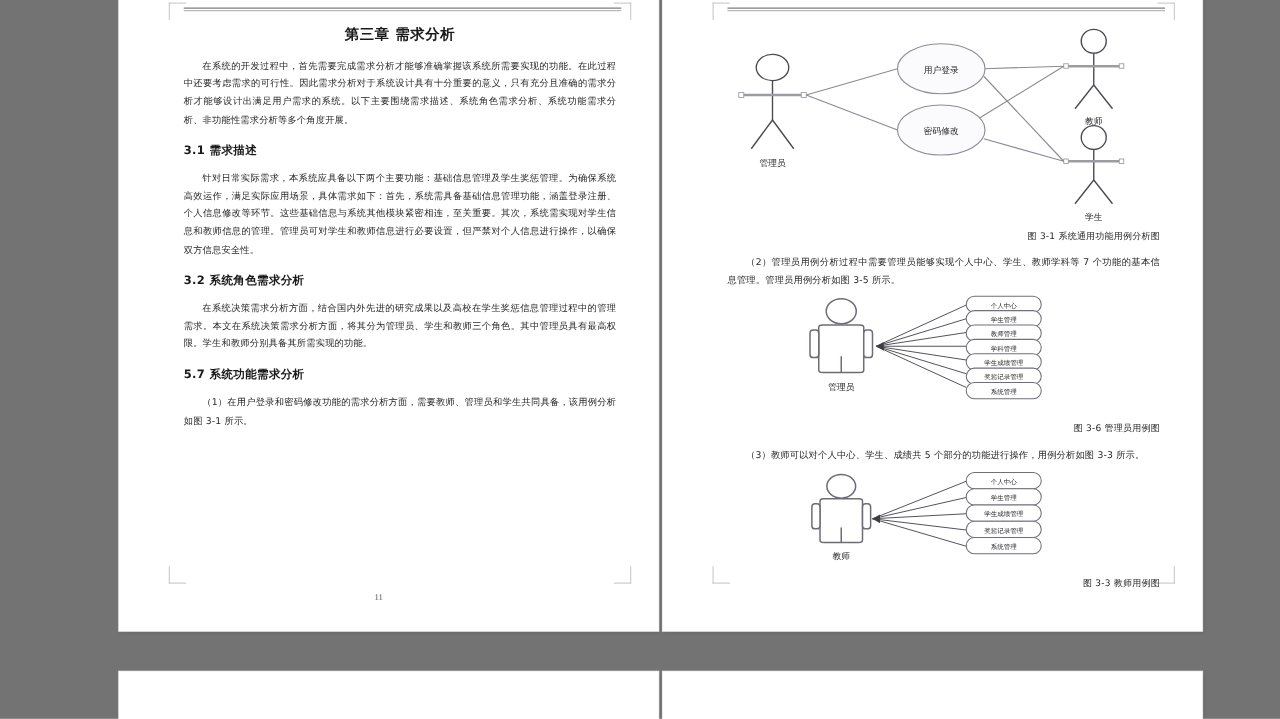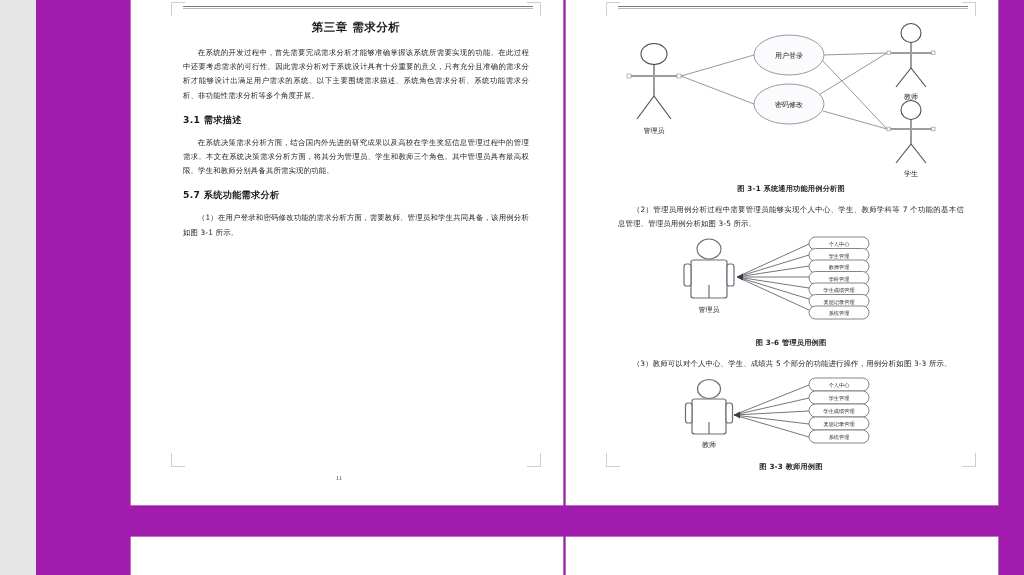--- a/index.html
+++ b/index.html
@@ -8,22 +8,21 @@
     background: #e6e6e6;
     width: 1024px;
     height: 575px;
     overflow: hidden;
     font-family: "DejaVu Sans", "Liberation Sans", sans-serif;
   }
 
   #viewer {
     position: absolute;
     inset: 0;
-    background: #a21caf;
-    margin-left: 36px;
+    background: #737373;
   }
 
   .page {
     position: absolute;
     background: #ffffff;
     box-shadow: 0 0 0 0.5px #d2d2d2, 1px 1px 3px rgba(0,0,0,0.10);
     overflow: hidden;
   }
 
   
@@ -97,23 +96,23 @@
     bottom: 23px;
     left: 0;
     right: 16px;
     text-align: center;
     font-size: 7px;
     color: #555;
     font-family: "Liberation Serif", serif;
   }
 
   .caption {
-    text-align: center;
+    text-align: right;
     font-size: 7.2px;
-    font-weight: bold;
+    font-weight: normal;
     color: #1f1f1f;
     margin: 3px 0 9px 0;
     letter-spacing: 0.2px;
   }
 
   .figure { margin: 2px 0 0 0; }
 
   svg { display: block; margin: 0 auto; }
 
   .uml-line   { stroke: #8a8a95; stroke-width: 0.9; fill: none; }
@@ -143,21 +142,23 @@
     <div class="crop tr" style="right:22px; top:22px;"></div>
     <div class="crop bl" style="left:40px; bottom:38px;"></div>
     <div class="crop br" style="right:22px; bottom:38px;"></div>
 
     <div class="content">
       <div class="chapter-title">第三章  需求分析</div>
 
       <p class="body">在系统的开发过程中，首先需要完成需求分析才能够准确掌握该系统所需要实现的功能。在此过程中还要考虑需求的可行性。因此需求分析对于系统设计具有十分重要的意义，只有充分且准确的需求分析才能够设计出满足用户需求的系统。以下主要围绕需求描述、系统角色需求分析、系统功能需求分析、非功能性需求分析等多个角度开展。</p>
 
       <h3 class="sec">3.1  需求描述</h3>
-
+      <p class="body">针对日常实际需求，本系统应具备以下两个主要功能：基础信息管理及学生奖惩管理。为确保系统高效运作，满足实际应用场景，具体需求如下：首先，系统需具备基础信息管理功能，涵盖登录注册、个人信息修改等环节。这些基础信息与系统其他模块紧密相连，至关重要。其次，系统需实现对学生信息和教师信息的管理。管理员可对学生和教师信息进行必要设置，但严禁对个人信息进行操作，以确保双方信息安全性。</p>
+
+      <h3 class="sec">3.2  系统角色需求分析</h3>
       <p class="body">在系统决策需求分析方面，结合国内外先进的研究成果以及高校在学生奖惩信息管理过程中的管理需求。本文在系统决策需求分析方面，将其分为管理员、学生和教师三个角色。其中管理员具有最高权限。学生和教师分别具备其所需实现的功能。</p>
 
       <h3 class="sec">5.7  系统功能需求分析</h3>
       <p class="body">（1）在用户登录和密码修改功能的需求分析方面，需要教师、管理员和学生共同具备，该用例分析如图 3-1 所示。</p>
     </div>
 
     <div class="page-number">11</div>
   </div>
 
   <div class="page" id="page-right">

